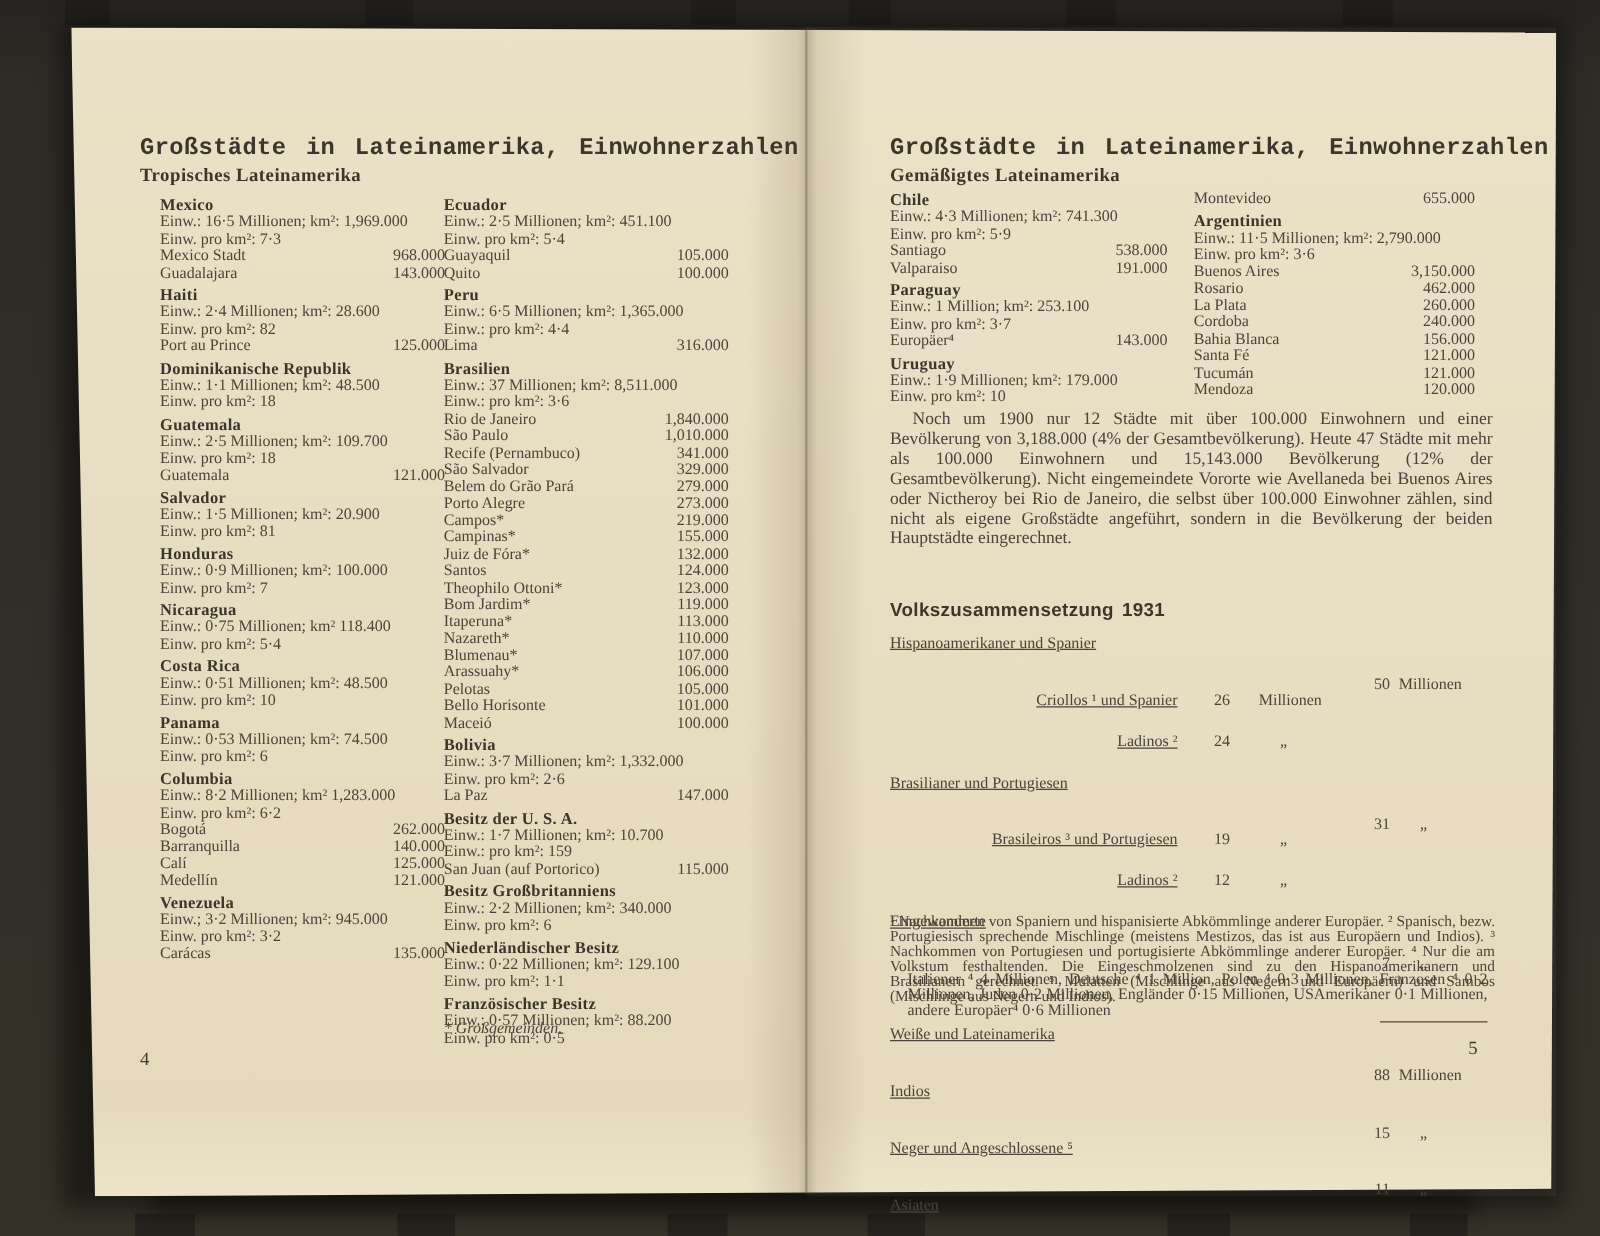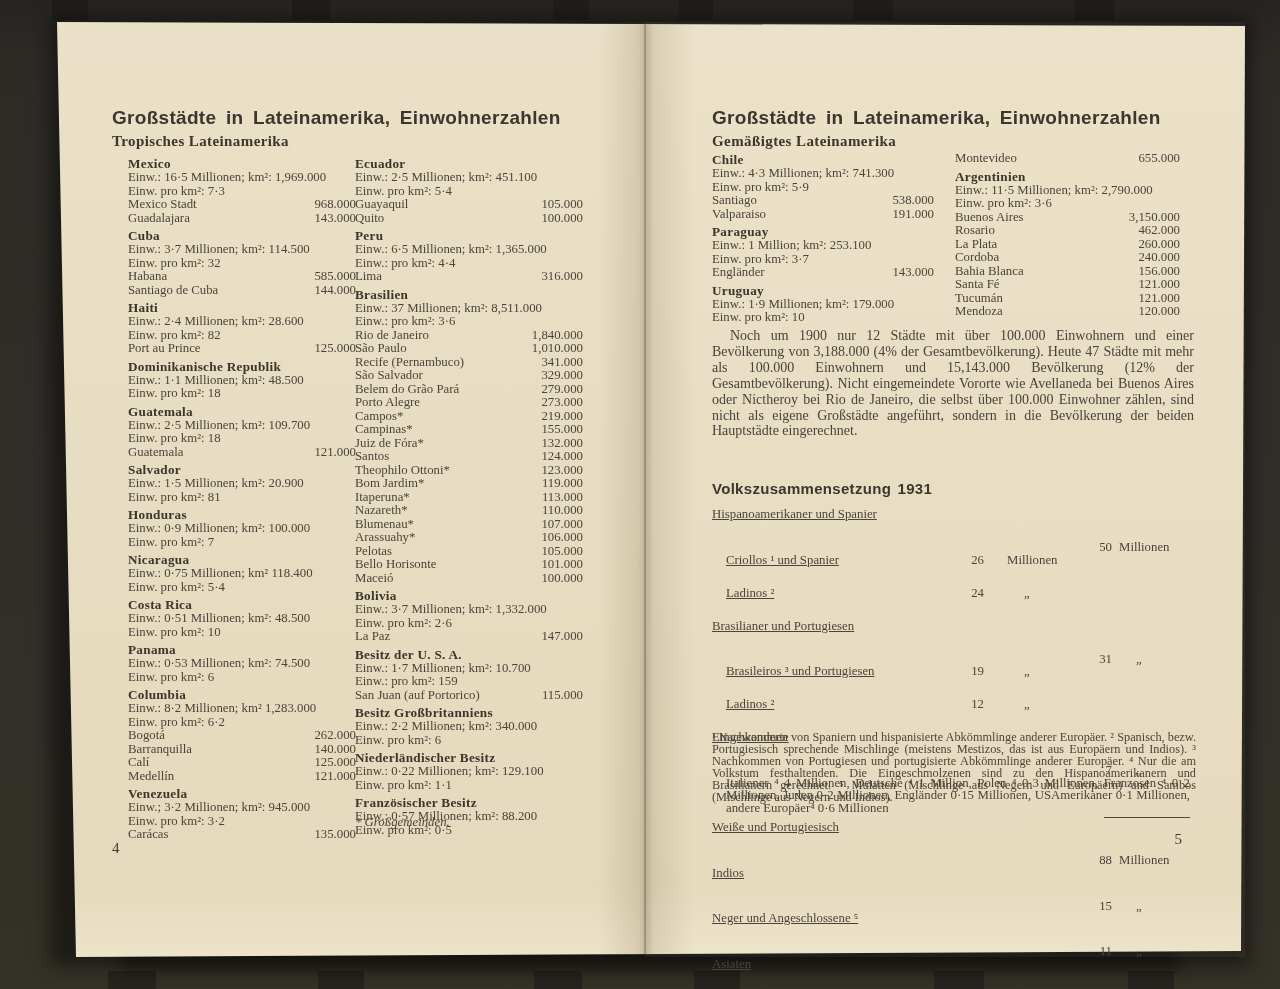--- a/index.html
+++ b/index.html
@@ -14,39 +14,39 @@
          background:linear-gradient(180deg,#eae1c8 0%,#e7ddc2 45%,#e5dabd 90%,#efe6ce 99%);}
   .paper-right-tint{position:absolute;left:645px;top:22px;width:600px;height:935px;
          background:rgba(255,252,240,.05);}
   .gutter{position:absolute;left:598px;top:22px;width:96px;height:933px;
          background:linear-gradient(90deg,rgba(120,100,70,0) 0%,rgba(110,90,60,.16) 42%,rgba(80,65,40,.28) 50%,rgba(110,90,60,.14) 58%,rgba(120,100,70,0) 100%);}
   .fold{position:absolute;left:644px;top:22px;width:2px;height:933px;background:rgba(70,58,38,.28);}
   .bottom-curl{position:absolute;left:120px;top:948px;width:1060px;height:22px;
          background:rgba(10,9,7,.5);filter:blur(7px);}
 
   .abs{position:absolute;}
-  .title{font-family:Liberation Sans, sans-serif;font-weight:700;
+  .title{font-family:Liberation Mono, monospace;font-weight:700;
          font-size:19px;letter-spacing:.3px;word-spacing:4px;color:#3c362d;}
   .subtitle{font-weight:700;font-size:15px;letter-spacing:.4px;color:#3c362d;margin-top:4px;}
   .col{width:228px;font-size:12.8px;line-height:13.5px;}
   .country{margin-bottom:3px;}
   .cname{font-weight:700;font-size:13.2px;letter-spacing:.3px;color:#3b352c;line-height:15px;}
   .stat{white-space:nowrap;}
   .city{display:flex;justify-content:space-between;}
   .city .val{text-align:right;}
   .list-footnote{margin-top:9px;font-size:12.8px;}
   .pagenum{font-size:15px;color:#3f3930;}
 
   .para{width:482px;font-size:14px;line-height:15.9px;text-align:justify;text-indent:18px;color:#49423a;}
   .h2{font-family:"Liberation Sans","DejaVu Sans",sans-serif;font-weight:700;font-size:15px;
       letter-spacing:.3px;word-spacing:2px;color:#3c362d;}
   .comp{width:478px;font-size:12.8px;line-height:12.5px;}
   .comp-row{display:flex;}
   .comp-row .lbl{flex:1;white-space:nowrap;text-decoration:underline;}
-  .comp-row.ind .lbl{padding-left:14px;}
+  .comp-row.ind .lbl{padding-left:14px;text-align:right;}
   .comp-row .mid{width:128px;display:flex;flex:none;gap:16px;}
   .comp-row .rgt{width:120px;display:flex;flex:none;margin-top:33px;}
   .comp-row .n{width:42px;text-align:right;flex:none;}
   .comp-row .u{padding-left:7px;flex:none;}
   .comp-row .u.ditto{padding-left:24px;}
   .comp-note{padding-left:14px;text-align:justify;}
   .comp-rule{height:1px;background:#55493a;margin:3px 0 3px auto;}
   .comp-rule.short{width:86px;}
   .comp-rule.long{width:140px;}
   .comp-total{text-align:right;margin-top:3px;}
@@ -89,33 +89,20 @@
         <div class="city">
           <span class="nm">Mexico Stadt</span>
           <span class="val">968.000</span>
         </div>
         <div class="city">
           <span class="nm">Guadalajara</span>
           <span class="val">143.000</span>
         </div>
       </div>
       <div class="country">
-        <div class="cname">Cuba</div>
-        <div class="stat">Einw.: 3·7 Millionen; km²: 114.500</div>
-        <div class="stat">Einw. pro km²: 32</div>
-        <div class="city">
-          <span class="nm">Habana</span>
-          <span class="val">585.000</span>
-        </div>
-        <div class="city">
-          <span class="nm">Santiago de Cuba</span>
-          <span class="val">144.000</span>
-        </div>
-      </div>
-      <div class="country">
         <div class="cname">Haiti</div>
         <div class="stat">Einw.: 2·4 Millionen; km²: 28.600</div>
         <div class="stat">Einw. pro km²: 82</div>
         <div class="city">
           <span class="nm">Port au Prince</span>
           <span class="val">125.000</span>
         </div>
       </div>
       <div class="country">
         <div class="cname">Dominikanische Republik</div>
@@ -344,21 +331,21 @@
         <div class="city">
           <span class="nm">Valparaiso</span>
           <span class="val">191.000</span>
         </div>
       </div>
       <div class="country">
         <div class="cname">Paraguay</div>
         <div class="stat">Einw.: 1 Million; km²: 253.100</div>
         <div class="stat">Einw. pro km²: 3·7</div>
         <div class="city">
-          <span class="nm">Engländer</span>
+          <span class="nm">Europäer⁴</span>
           <span class="val">143.000</span>
         </div>
       </div>
       <div class="country">
         <div class="cname">Uruguay</div>
         <div class="stat">Einw.: 1·9 Millionen; km²: 179.000</div>
         <div class="stat">Einw. pro km²: 10</div>
       </div>
     </div>
   <div class="abs col" style="left:955px;top:152px;width:225px;">
@@ -484,21 +471,21 @@
           <span class="u"></span>
         </span>
         <span class="rgt">
           <span class="n">7</span>
           <span class="u ditto">„</span>
         </span>
       </div>
       <div class="comp-note">Italiener ⁴ 4 Millionen, Deutsche ⁴ 1 Million, Polen ⁴ 0·3 Millionen, Franzosen ⁴ 0 2 Millionen, Juden 0·2 Millionen, Engländer 0·15 Millionen, USAmerikaner 0·1 Millionen, andere Europäer⁴ 0·6 Millionen</div>
       <div class="comp-rule short"></div>
       <div class="comp-row">
-        <span class="lbl">Weiße und Portugiesisch</span>
+        <span class="lbl">Weiße und Lateinamerika</span>
         <span class="mid">
           <span class="n"></span>
           <span class="u"></span>
         </span>
         <span class="rgt">
           <span class="n">88</span>
           <span class="u">Millionen</span>
         </span>
       </div>
       <div class="comp-row">

